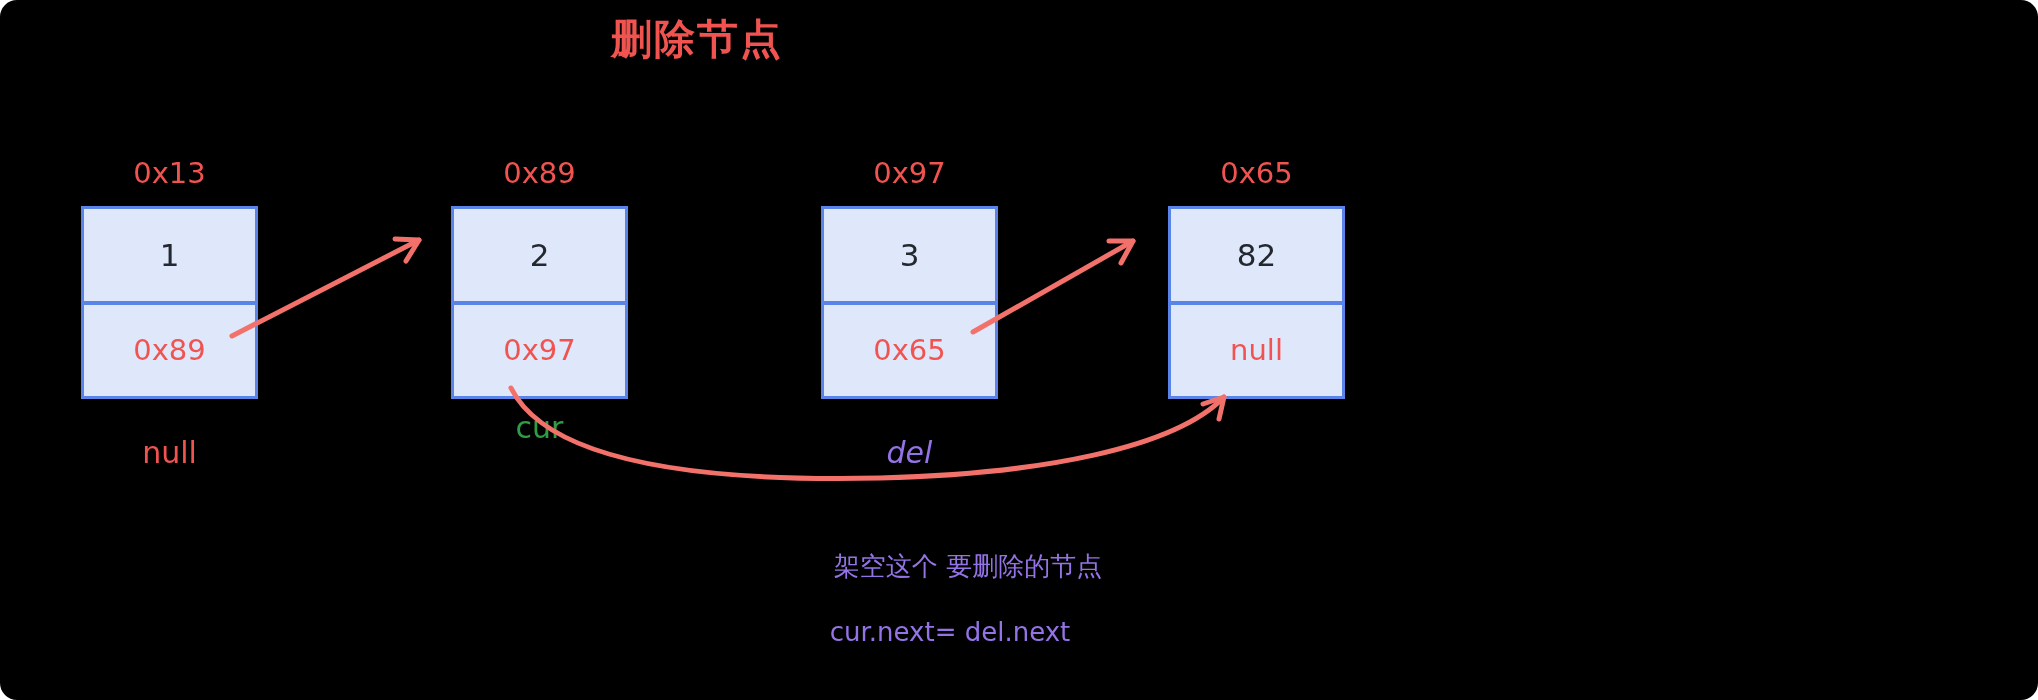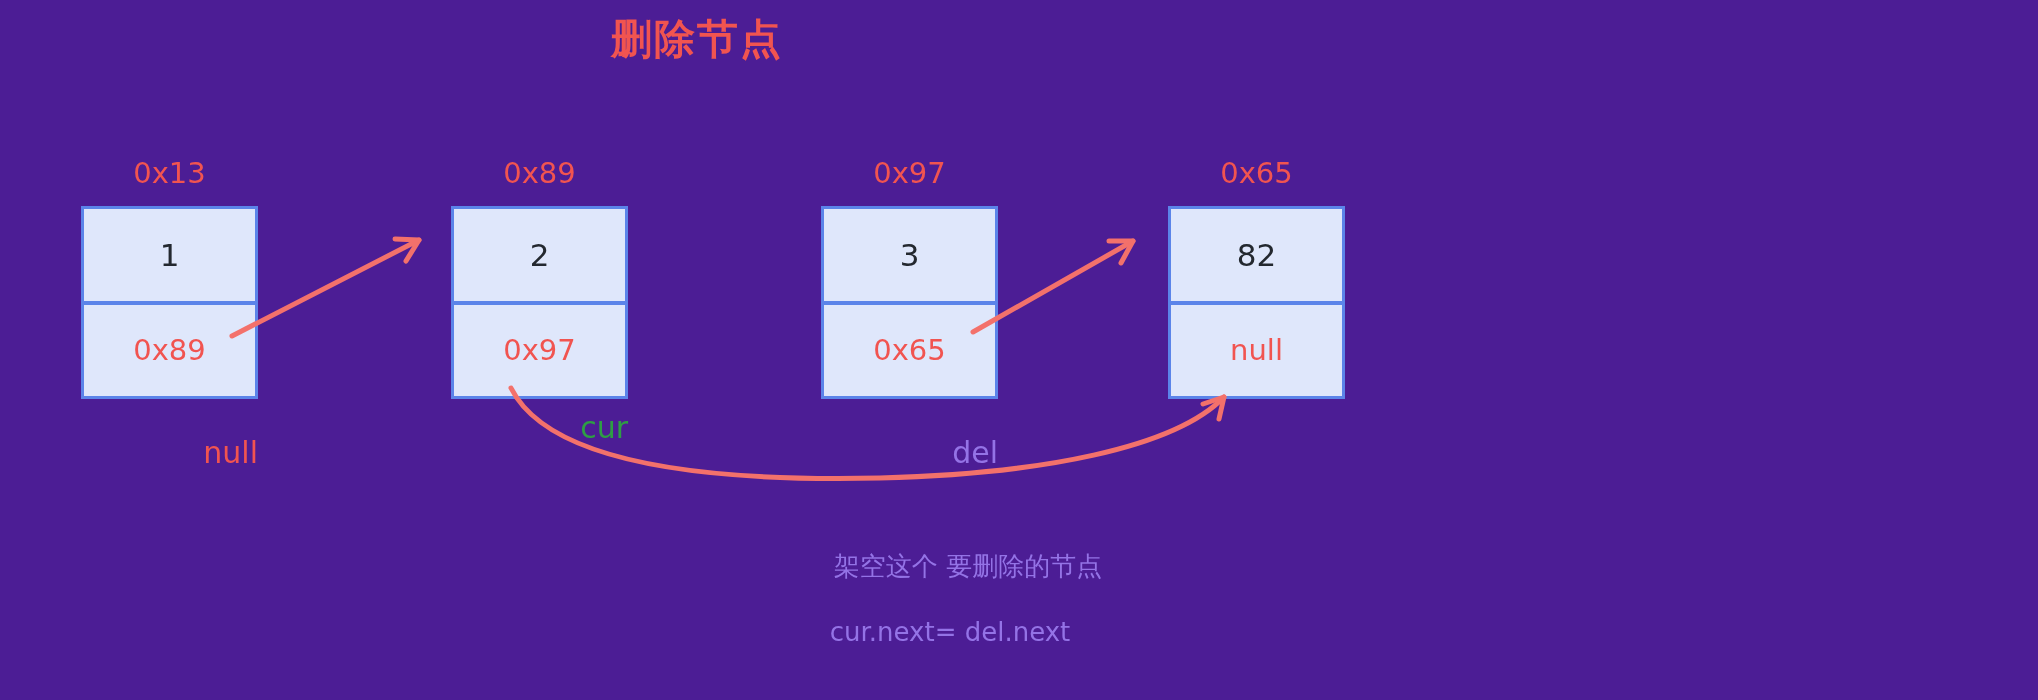--- a/index.html
+++ b/index.html
@@ -1,42 +1,42 @@
 <!DOCTYPE html>
 <html style="--red: #f15450; --arrow: #f3716b; --green: #2e9e44; --purple: #9473e6; --box-border: #5b84e9; --box-fill: #dfe7fb; --value-text: #23282f;"><head>
 <meta charset="utf-8">
 <style>
   html,body{margin:0;padding:0;background:#ffffff;}
   body{font-family:"DejaVu Sans","Liberation Sans",sans-serif;}
-  #canvas{position:relative;width:2038px;height:700px;background:#4c1d95;overflow:hidden;}
+  #canvas{position:relative;width:2038px;height:700px;background:#000000;overflow:hidden;border-radius:17px;}
 
   .diagram-title{
     position:absolute;left:592px;top:12px;width:210px;
     text-align:center;font-size:41px;font-weight:600;
     color:var(--red);letter-spacing:2px;white-space:nowrap;
   }
 
-  .node{position:absolute;top:133px;width:177px;text-align:right;padding-left:28px;}
+  .node{position:absolute;top:133px;width:177px;text-align:center;padding-left:28px;}
   .addr{
     height:57px;padding-bottom:16px;box-sizing:content-box;
     display:flex;align-items:flex-end;justify-content:center;
     font-size:29px;color:var(--red);
   }
   .box{
     height:193px;box-sizing:border-box;
     border:3px solid var(--box-border);background:var(--box-fill);
     display:flex;flex-direction:column;
   }
   .cell{flex:1;display:flex;align-items:center;justify-content:center;}
   .cell.value{font-size:31px;color:var(--value-text);border-bottom:4px solid var(--box-border);}
   .cell.next{font-size:29px;color:var(--red);}
   .ptr{margin-top:36px;font-size:30px;}
   .ptr-head{color:var(--red);}
   .ptr-cur{color:var(--green);margin-top:11px;}
-  .ptr-del{color:var(--purple);}
+  .ptr-del{color:var(--purple);font-style:italic;}
 
   #arrow-layer{position:absolute;left:0;top:0;width:2038px;height:700px;pointer-events:none;}
   #arrow-layer path{stroke:var(--arrow);stroke-width:5;fill:none;stroke-linecap:round;stroke-linejoin:round;}
 
   .note{
     position:absolute;transform:translateX(-50%);
     font-size:26px;color:var(--purple);white-space:nowrap;
   }
   .note-bypass{left:968px;top:549px;}
   .note-code{left:950px;top:617px;}

